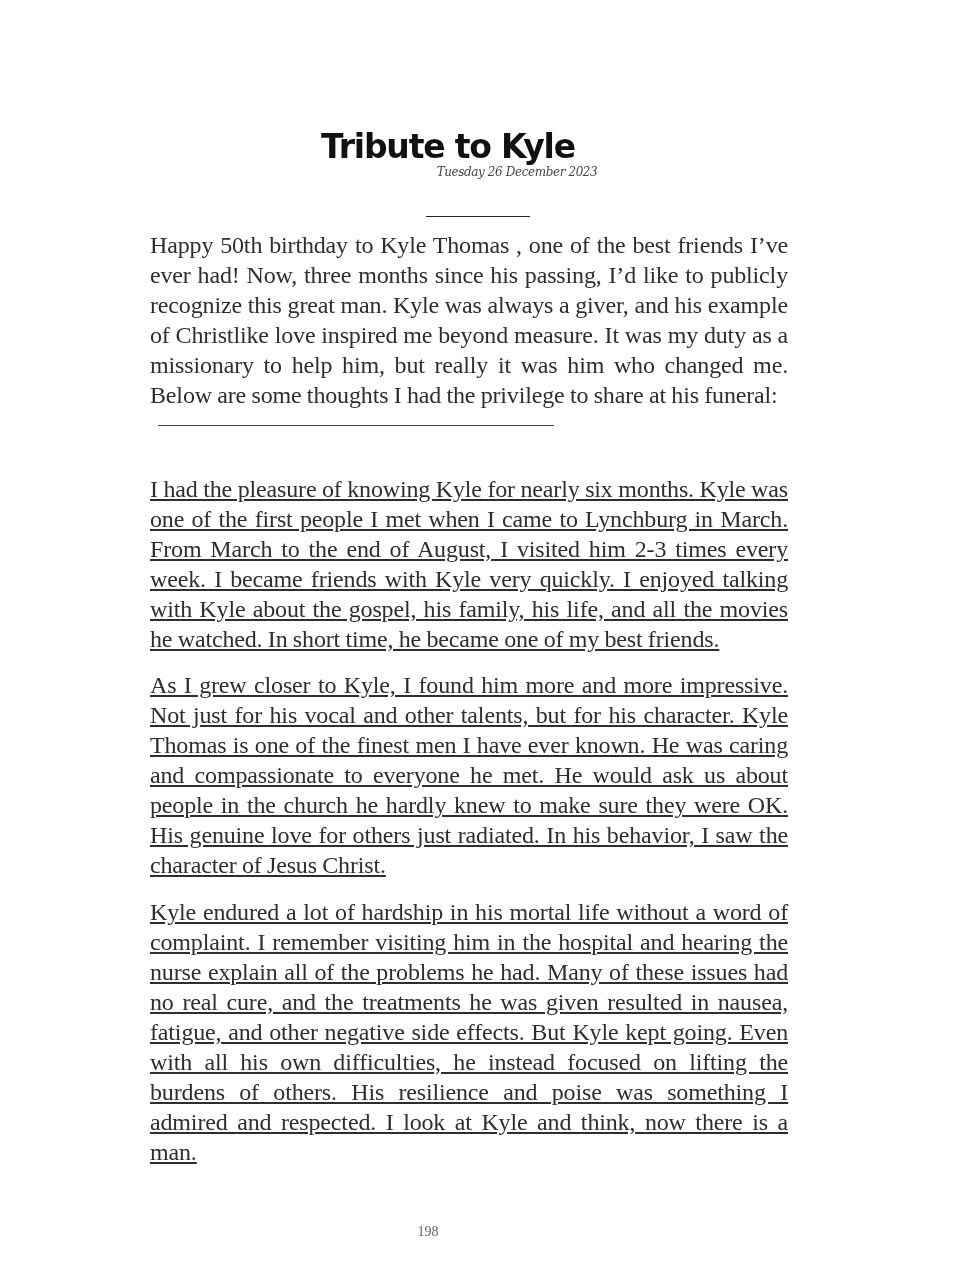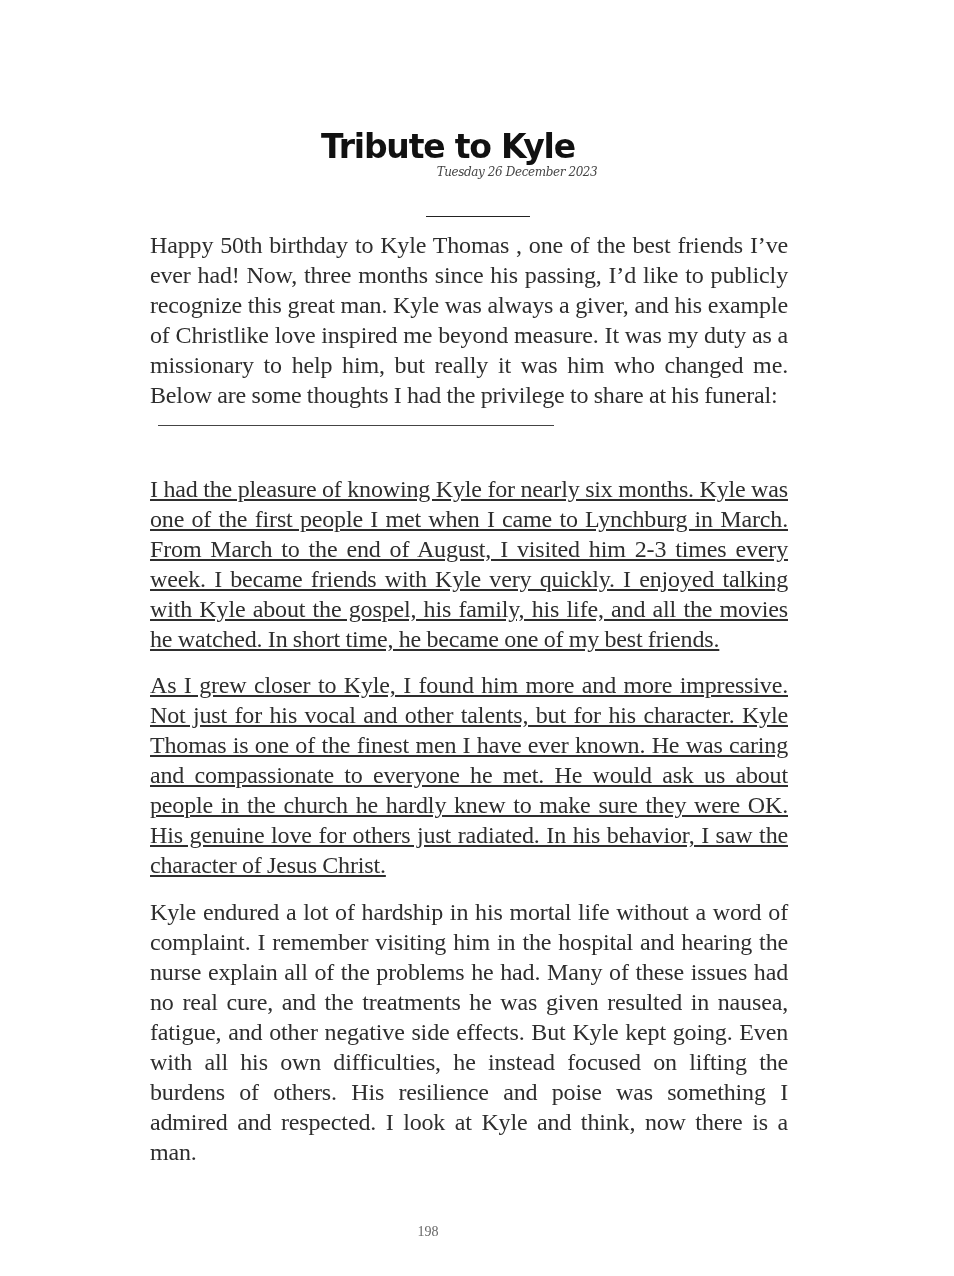--- a/index.html
+++ b/index.html
@@ -76,21 +76,21 @@
   .sep {
     position: absolute;
     left: 158px;
     top: 425px;
     width: 396px;
     height: 0;
     border-top: 1.3px solid #444444;
   }
   .p2 { top: 472px; text-decoration: underline; }
   .p3 { top: 668px; text-decoration: underline; }
-  .p4 { top: 895px; }
+  .p4 { top: 895px; text-decoration: underline; }
   .page-number {
     position: absolute;
     left: 0;
     width: 856px;
     top: 1222px;
     text-align: center;
     font-family: "Liberation Serif", serif;
     font-size: 14px;
     color: #666666;
     line-height: 20px;

